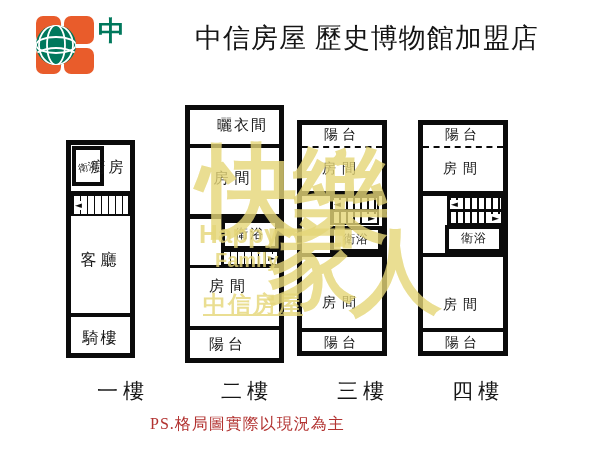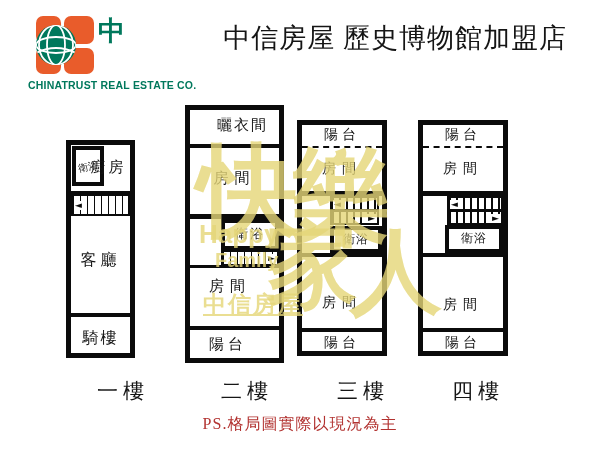--- a/index.html
+++ b/index.html
@@ -22,21 +22,21 @@
   .hwall.dashed{background:none;height:0;border-top:2px dashed var(--wall);}
   .box{position:absolute;border:4px solid var(--wall);box-sizing:border-box;background:#fff;
     display:flex;align-items:center;justify-content:center;}
   .stairs{position:absolute;box-sizing:border-box;border:2px solid var(--wall);background-color:#fff;
     background-image:repeating-linear-gradient(90deg,var(--wall) 0,var(--wall) 1.5px,transparent 1.5px,transparent 7px);}
   .arr{position:absolute;font-size:9px;line-height:9px;color:var(--wall);background:#fff;padding:0 1px;
     font-family:"DejaVu Sans",sans-serif;}
   .wm{position:absolute;color:var(--wm-yellow);opacity:.8;font-weight:bold;line-height:1;z-index:6;
     pointer-events:none;font-family:"Liberation Serif","DejaVu Serif",serif;}
   .floor, .floor-label, .room-label{z-index:2;}
-  .header-text{position:absolute;text-align:center;color:#151515;}
+  .header-text{position:absolute;text-align:left;color:#151515;}
   .logo-green{color:var(--brand-green);font-weight:bold;}
 </style>
 </head>
 <body>
 
 <div id="canvas">
 
   <div class="abs" style="left:28px;top:10px;width:180px;height:84px;">
     <svg style="position:absolute;left:5px;top:4px;" width="64" height="66" viewBox="0 0 64 66">
       <rect x="3" y="2" width="25" height="27" rx="7" fill="var(--brand-orange)"></rect>
@@ -48,21 +48,20 @@
         </clipPath>
       <circle cx="23" cy="31" r="20" fill="var(--brand-green)"></circle>
       <g clip-path="url(#gclip)" stroke="#ffffff" stroke-width="1.8" fill="none">
         <ellipse cx="23" cy="31" rx="9" ry="20"></ellipse>
         <ellipse cx="23" cy="31" rx="17" ry="20"></ellipse>
         <ellipse cx="23" cy="31" rx="20" ry="8"></ellipse>
         <path d="M1 40 Q 23 28 45 40"></path>
       </g>
     </svg>
     <div class="abs logo-green" style="left:70px;top:3px;font-size:27px;">中</div>
-    <div class="abs logo-green" style="left:0;top:69px;width:180px;font-size:10.5px;letter-spacing:0.2px;font-family:'Liberation Sans','DejaVu Sans',sans-serif;">CHINATRUST REAL ESTATE CO.</div>
   </div>
 
   <div class="header-text" style="left:195px;top:20px;width:400px;font-size:27px;letter-spacing:1px;">中信房屋 歷史博物館加盟店</div>
 
   <div class="floor" style="left:66px;top:140px;width:69px;height:218px;">
     <div class="box" style="left:1px;top:1px;width:32px;height:40px;">
       <span class="room-label" style="position:static;font-size:10px;transform:rotate(-12deg);">衛浴</span>
     </div>
     <div class="room-label" style="left:16px;top:14px;width:43px;font-size:15px;letter-spacing:3px;">廚房</div>
     <div class="hwall" style="top:46px;height:3px;"></div>
@@ -137,15 +136,15 @@
   <div class="wm" style="left:350px;top:226px;font-size:92px;">人</div>
   <div class="wm" style="left:199px;top:221px;font-size:26px;font-family:'Liberation Sans','DejaVu Sans',sans-serif;">Happy</div>
   <div class="wm" style="left:215px;top:250px;font-size:20px;font-family:'Liberation Sans','DejaVu Sans',sans-serif;">Family</div>
   <div class="wm" style="left:203px;top:293px;font-size:23px;letter-spacing:2px;text-decoration:underline;">中信房屋</div>
 
   <div class="room-label" style="left:88px;top:380px;width:70px;font-size:21px;letter-spacing:5px;">一樓</div>
   <div class="room-label" style="left:328px;top:380px;width:70px;font-size:21px;letter-spacing:5px;">三樓</div>
   <div class="room-label" style="left:212px;top:380px;width:70px;font-size:21px;letter-spacing:5px;">二樓</div>
   <div class="room-label" style="left:443px;top:380px;width:70px;font-size:21px;letter-spacing:5px;">四樓</div>
 
-  <div class="abs" style="left:150px;top:414px;width:300px;text-align:center;font-size:16px;letter-spacing:1px;color:var(--note-red);">PS.格局圖實際以現況為主</div>
+  <div class="abs" style="left:150px;top:414px;width:300px;text-align:left;font-size:16px;letter-spacing:1px;color:var(--note-red);">PS.格局圖實際以現況為主</div>
 
 </div>
 
 </body></html>

